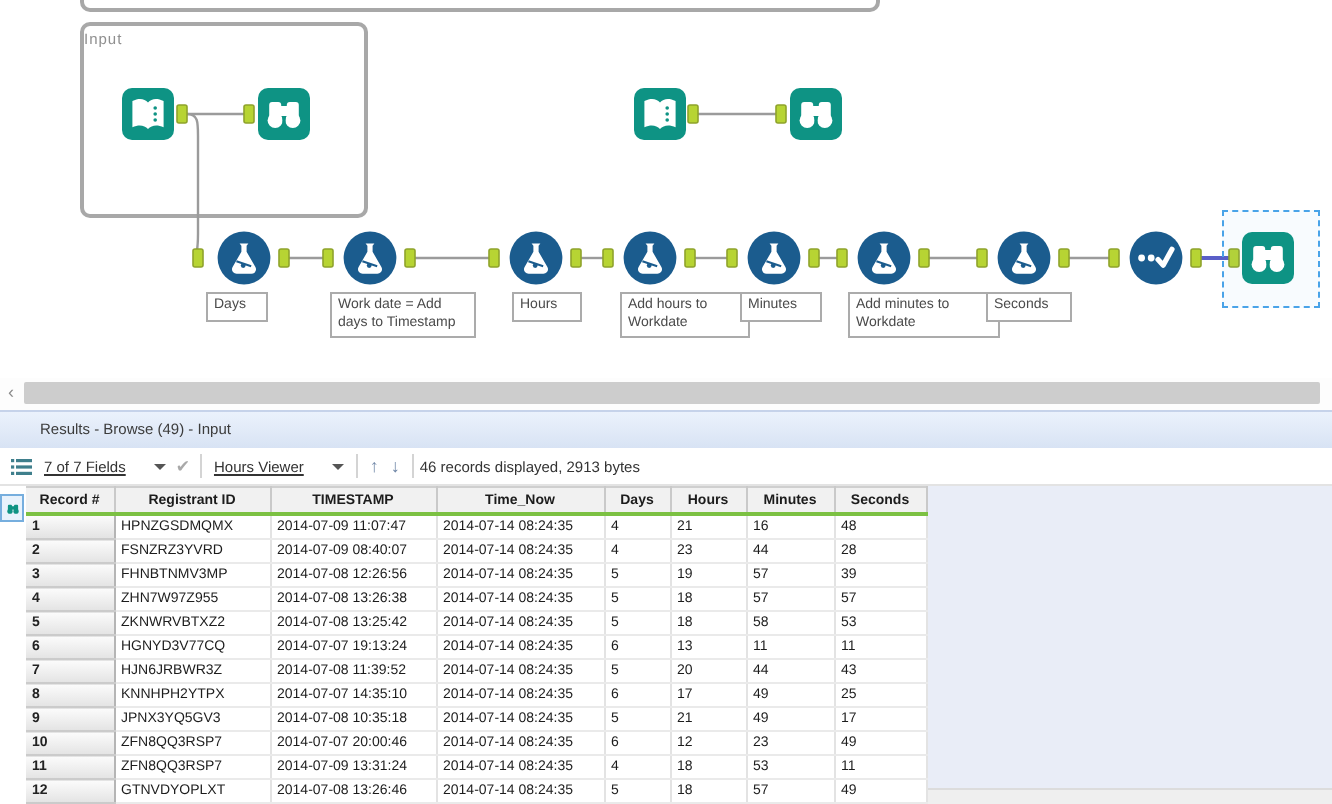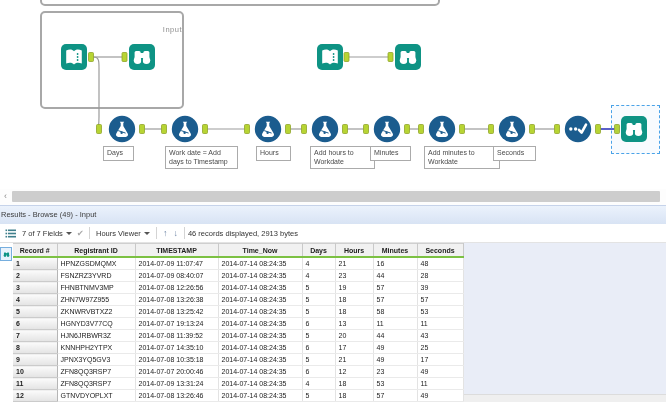--- a/index.html
+++ b/index.html
@@ -5,41 +5,41 @@
   html,body{margin:0;padding:0;background:#fff;}
   .screen{position:relative;width:666px;height:402px;overflow:hidden;background:#fff;
           font-family:"Liberation Sans",sans-serif;-webkit-font-smoothing:antialiased;}
 
   
   .canvas{position:absolute;left:0;top:0;width:666px;height:189px;background:#fff;}
   .tool-container{position:absolute;border:2px solid #a8a8a8;border-radius:5px;background:#fff;}
   .container-partial{left:40px;top:-20px;width:396px;height:22px;}
   .container-input{left:40px;top:11px;width:140px;height:94px;}
   .container-output{left:295px;top:11px;width:143px;height:94px;}
-  .container-label{display:block;text-align:right;margin-top:12px;font-size:7.5px;color:#8f8f8f;letter-spacing:.5px;}
+  .container-label{display:block;text-align:left;margin-top:2px;font-size:7.5px;color:#8f8f8f;letter-spacing:.5px;}
   .wire-layer{position:absolute;left:0;top:0;pointer-events:none;}
   .tool-icon{position:absolute;}
   .annot{position:absolute;border:1px solid #ababab;background:#fff;color:#4a4a4a;
          font-size:7px;line-height:8.5px;padding:2px 3px;box-sizing:border-box;}
   .sel-box{position:absolute;left:611px;top:105px;width:47px;height:47px;
            border:1px dashed #4aa3e8;background:rgba(74,163,232,.04);}
 
   
   .hscroll{position:absolute;left:0;top:189px;width:666px;height:16px;background:#fdfdfd;}
   .hscroll .arrow{position:absolute;left:0;top:0;width:11px;height:16px;text-align:center;
                   line-height:15px;font-size:9px;color:#8a8a8a;}
   .hscroll .thumb{position:absolute;left:12px;top:2px;width:648px;height:11px;background:#cdcdcd;border-radius:1px;}
 
   
   .results{position:absolute;left:0;top:205px;width:666px;height:197px;border-top:1px solid #c6d3ea;background:#fff;}
   .results-title{height:18px;background:linear-gradient(#ebf2fc,#d8e3f4);color:#3c3c3c;
-                 font-size:7.5px;line-height:18px;padding-left:1px;}
+                 font-size:7.5px;line-height:18px;padding-left:20px;}
   .results-toolbar{height:18px;background:#fff;border-bottom:1px solid #e3e3e3;display:flex;
                    align-items:center;font-size:7.5px;color:#333;padding-left:2px;}
-  .tb-btn{display:inline-flex;align-items:center;gap:3px;padding:0 3px;height:14px;}
+  .tb-btn{display:inline-flex;align-items:center;gap:14px;padding:0 3px;height:14px;text-decoration:underline;}
   .caret{width:0;height:0;border-left:3px solid transparent;border-right:3px solid transparent;border-top:3.5px solid #555;}
   .tb-sep{border-left:1px solid #d4d4d4;height:12px;margin:0 3px;}
   .tb-check{color:#a9a9a9;font-size:8.5px;padding:0 2px;}
   .tb-arrow{color:#7188a8;font-size:9px;padding:0 3px;}
   .left-strip{position:absolute;left:0;top:37px;width:13px;bottom:0;background:#fff;}
   .browse-tab{position:absolute;left:0;top:4px;width:12px;height:14px;border:1px solid #76aede;
               background:#e8f2fc;box-sizing:border-box;display:flex;align-items:center;justify-content:center;}
   .grid-wrap{position:absolute;left:13px;top:37px;width:451px;height:160px;overflow:hidden;}
   table.results-grid{table-layout:fixed;border-collapse:collapse;font-size:7px;color:#1c1c1c;}
   table.results-grid th{background:#f1f1f1;border-top:1px solid #cfcfcf;border-right:1px solid #c9c9c9;

